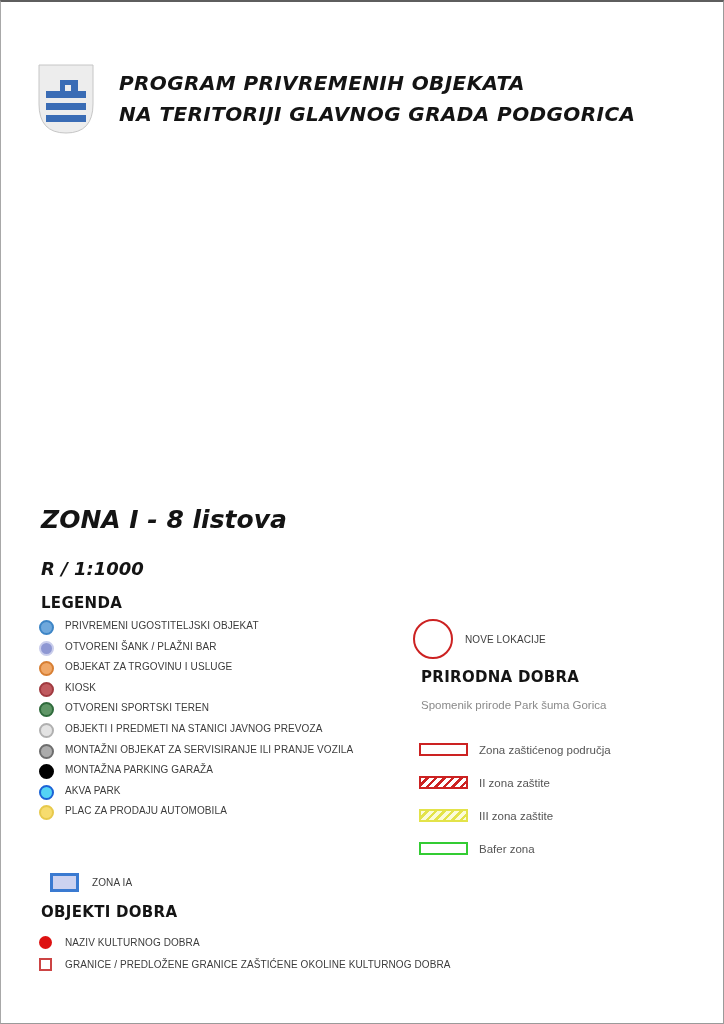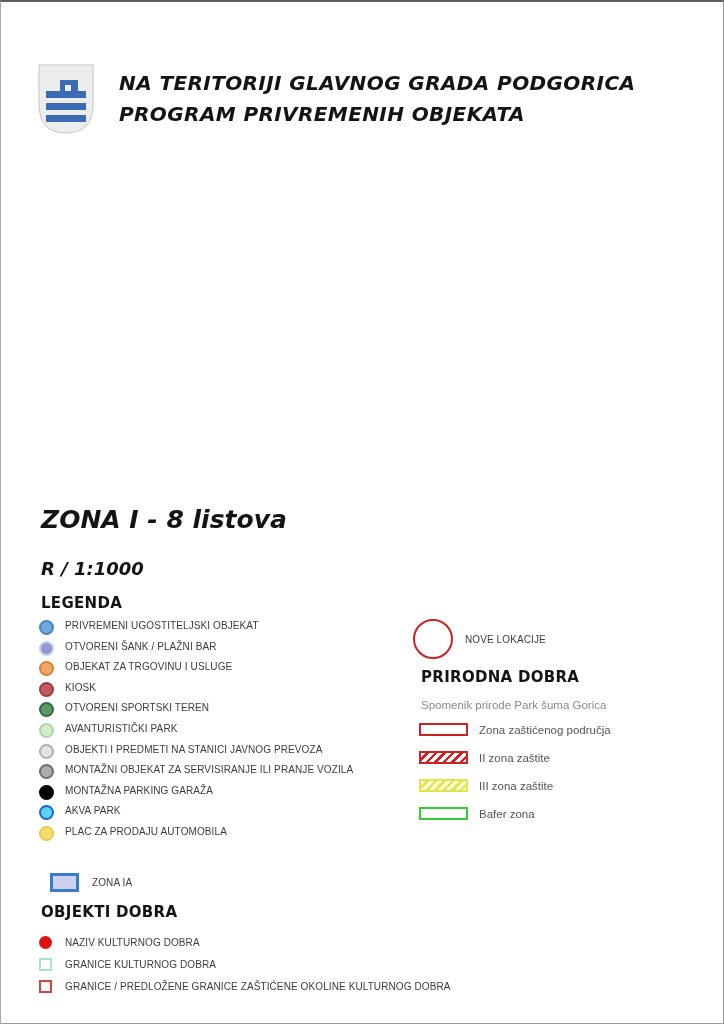--- a/index.html
+++ b/index.html
@@ -60,21 +60,21 @@
   .nove{position:absolute;left:412px;top:617px;display:flex;align-items:center;}
   .nove-circle{
     width:36px;height:36px;border-radius:50%;border:2px solid #cc2222;
     background:#fff;flex:0 0 auto;margin-right:12px;
   }
   .prirodna-sub{
     position:absolute;left:420px;top:697px;
     font-family:"Liberation Sans",sans-serif;font-size:11.5px;color:#8a8a8a;white-space:nowrap;
   }
   .prirodna-list{position:absolute;left:418px;top:721px;width:300px;}
-  .prirodna-list li{display:flex;align-items:center;margin-bottom:15px;}
+  .prirodna-list li{display:flex;align-items:center;margin-bottom:15px;margin-top:20px;}
   .pd-swatch{
     width:45px;height:9px;border:2px solid #888;background:#fff;
     flex:0 0 auto;margin-right:11px;
   }
   .mid-label{
     font-family:"Liberation Sans",sans-serif;font-size:11.5px;color:#555;white-space:nowrap;
   }
 </style>
 </head>
 <body>
@@ -85,22 +85,22 @@
     <svg width="60" height="72" viewBox="0 0 60 72">
       <path d="M3,1 H57 V40 Q57,69 30,69 Q3,69 3,40 Z" fill="#ededed" stroke="#c6c6c6" stroke-width="1"></path>
       <rect x="10" y="27" width="40" height="7" fill="#3a6cb5"></rect>
       <rect x="24" y="16" width="18" height="11" fill="#3a6cb5"></rect>
       <rect x="29" y="21" width="6" height="6" fill="#ededed"></rect>
       <rect x="10" y="39" width="40" height="7" fill="#3a6cb5"></rect>
       <rect x="10" y="51" width="40" height="7" fill="#3a6cb5"></rect>
     </svg>
   </div>
   <div class="doc-title">
+    <div>PROGRAM PRIVREMENIH OBJEKATA</div>
     <div>NA TERITORIJI GLAVNOG GRADA PODGORICA</div>
-    <div>PROGRAM PRIVREMENIH OBJEKATA</div>
   </div>
 
   <h1 class="zone-title">ZONA I - 8 listova</h1>
   <div class="scale">R / 1:1000</div>
 
   <h2 class="section-heading legenda-heading">LEGENDA</h2>
   <ul class="plain legend-list">
       <li>
       <span class="dot" style="background: rgb(111, 168, 220); border-color: rgb(61, 133, 198);"></span>
       <span class="small-label">PRIVREMENI UGOSTITELJSKI OBJEKAT</span>
@@ -113,24 +113,20 @@
       <span class="dot" style="background: rgb(240, 168, 104); border-color: rgb(215, 127, 51);"></span>
       <span class="small-label">OBJEKAT ZA TRGOVINU I USLUGE</span>
     </li>
       <li>
       <span class="dot" style="background: rgb(192, 90, 95); border-color: rgb(160, 58, 64);"></span>
       <span class="small-label">KIOSK</span>
     </li>
       <li>
       <span class="dot" style="background: rgb(95, 150, 102); border-color: rgb(47, 107, 60);"></span>
       <span class="small-label">OTVORENI SPORTSKI TEREN</span>
-    </li>
-      <li>
-      <span class="dot" style="background: rgb(211, 236, 202); border-color: rgb(170, 214, 160);"></span>
-      <span class="small-label">AVANTURISTIČKI PARK</span>
     </li>
       <li>
       <span class="dot" style="background: rgb(227, 227, 227); border-color: rgb(176, 176, 176);"></span>
       <span class="small-label">OBJEKTI I PREDMETI NA STANICI JAVNOG PREVOZA</span>
     </li>
       <li>
       <span class="dot" style="background: rgb(171, 171, 171); border-color: rgb(110, 110, 110);"></span>
       <span class="small-label">MONTAŽNI OBJEKAT ZA SERVISIRANJE ILI PRANJE VOZILA</span>
     </li>
       <li>
@@ -150,24 +146,20 @@
   <div class="zona-ia">
     <span class="zona-ia-swatch" style="background: rgb(204, 210, 240); border-color: rgb(58, 122, 209);"></span>
     <span class="small-label">ZONA IA</span>
   </div>
 
   <h2 class="section-heading kulturna-heading">OBJEKTI DOBRA</h2>
   <ul class="plain kulturna-list">
       <li>
       <span class="kd-swatch circle" style="background: rgb(221, 17, 17); border-color: rgb(221, 17, 17);"></span>
       <span class="small-label">NAZIV KULTURNOG DOBRA</span>
-    </li>
-      <li>
-      <span class="kd-swatch square" style="background: rgb(255, 255, 255); border-color: rgb(170, 221, 224);"></span>
-      <span class="small-label">GRANICE KULTURNOG DOBRA</span>
     </li>
       <li>
       <span class="kd-swatch square" style="background: rgb(255, 255, 255); border-color: rgb(204, 68, 68);"></span>
       <span class="small-label">GRANICE / PREDLOŽENE GRANICE ZAŠTIĆENE OKOLINE KULTURNOG DOBRA</span>
     </li>
     </ul>
 
   <div class="nove">
     <span class="nove-circle" style="border-color: rgb(204, 34, 34);"></span>
     <span class="small-label">NOVE LOKACIJE</span>

